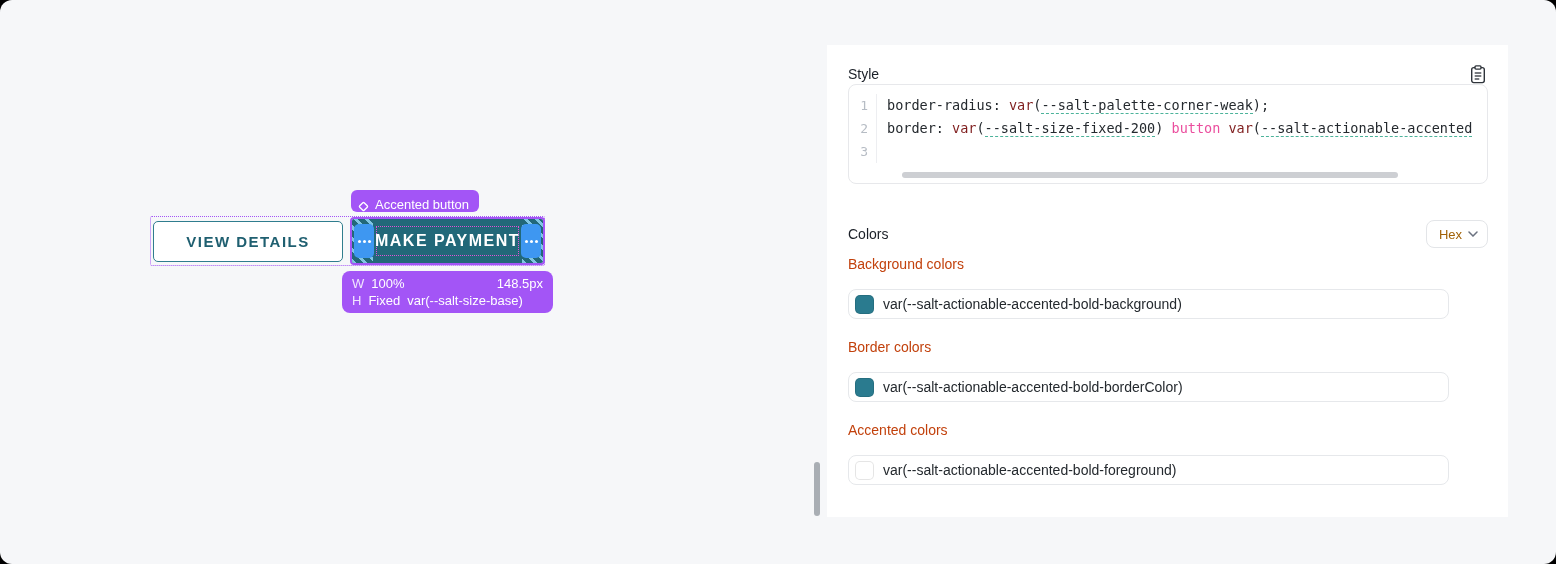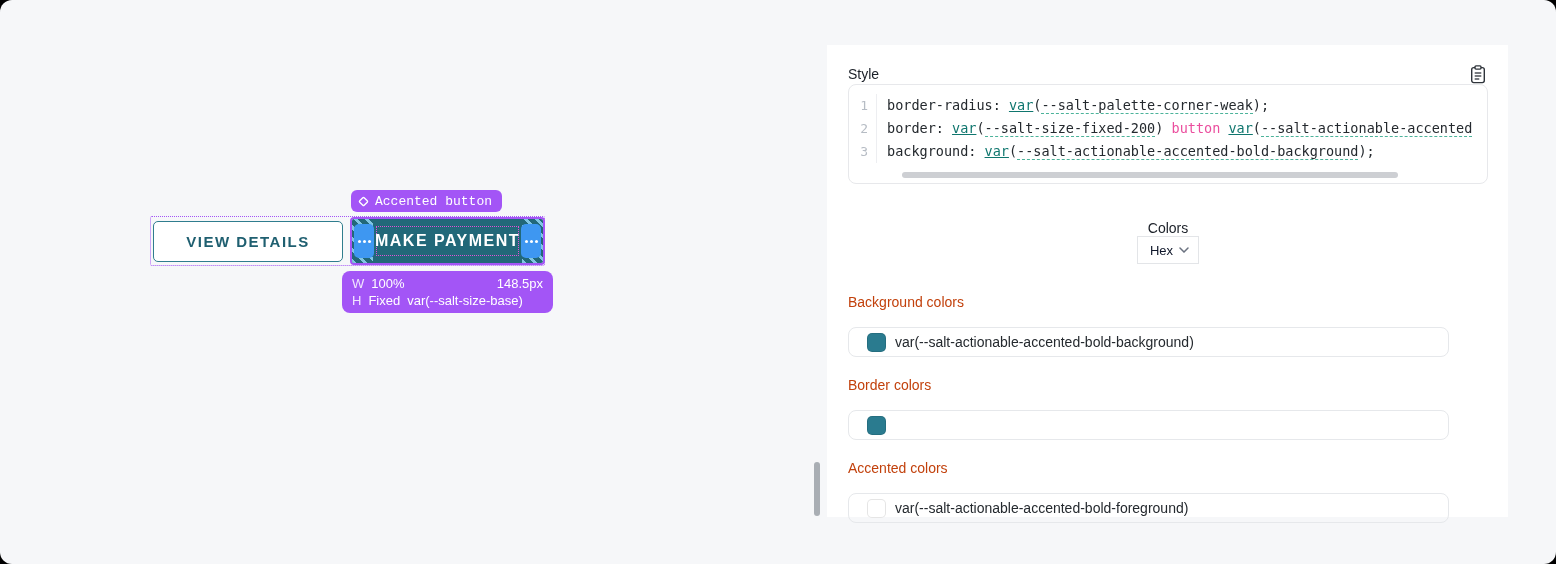--- a/index.html
+++ b/index.html
@@ -29,22 +29,22 @@
   .pad-handle { position:absolute; top:50%; transform:translateY(-50%); width:20px; height:34px;
     background:#3E97F1; border-radius:5px; display:flex; align-items:center; justify-content:center;
     gap:2px; cursor:pointer; }
   .pad-handle.left { left:2px; } .pad-handle.right { right:2px; }
   .pad-handle .dot { width:3px; height:3px; border-radius:50%; background:#FFFFFF; }
   .text-selection { position:absolute; left:24px; right:24px; top:7px; bottom:7px;
     border:1.5px dotted #E052D6; display:flex; align-items:center; justify-content:center; }
   .text-selection .lbl { color:#FFFFFF; font-weight:bold; font-size:16px; letter-spacing:1.5px; white-space:nowrap; }
 
   .component-badge { position:absolute; left:351px; top:190px; height:22px;
-    background:#A355F6; border-radius:6px; display:flex; align-items:center;
-    gap:6px; padding:0 10px 0 7px; cursor:pointer;font-family:Liberation Mono, monospace; }
+    background:#A355F6; border-radius:6px; display:flex; align-items:flex-end;
+    gap:6px; padding:0 10px 0 7px; cursor:pointer; }
   .component-badge .diamond { width:11px; height:11px; flex:0 0 auto; }
   .component-badge .lbl { color:#FFFFFF; font-size:13px; white-space:nowrap; }
 
   .measure-tip { position:absolute; left:342px; top:271px; width:211px; height:42px;
     background:#A355F6; border-radius:8px; padding:4px 10px; color:#FFFFFF; font-size:13px; }
   .measure-row { display:flex; align-items:center; height:17px; white-space:nowrap; }
   .measure-row .key { opacity:0.85; margin-right:7px; }
   .measure-row .spring { flex:1; }
 
   
@@ -57,35 +57,35 @@
     cursor:pointer; background:none; border:none; }
 
   .code-box { position:relative; width:640px; height:100px; border:1px solid #E7E8EB;
     border-radius:8px; overflow:hidden; margin-bottom:36px;
     font-family:"DejaVu Sans Mono", monospace; font-size:13.5px; }
   .code-lines { padding-top:9px; }
   .code-line { display:flex; line-height:23px; white-space:pre; }
   .gutter { flex:0 0 28px; text-align:right; padding-right:8px; color:#B6BCC4;
     border-right:1px solid #EDEEF1; font-size:13px; }
   .code-text { padding-left:10px; color:#24292E; }
-  .tok-fn { color:#0f766e;text-decoration:underline; }
+  .tok-fn { color:#7f1d1d; }
   .tok-kw { color:#EB4E9E; }
   .tok-var { color:#24292E; border-bottom:1.5px dashed #4CB39A; }
   .h-scrollbar { position:absolute; left:53px; bottom:5px; width:496px; height:6px;
     background:#CDCFD3; border-radius:3px; cursor:pointer; }
 
-  .colors-header { display:flex; align-items:center; justify-content:space-between; margin-bottom:30px;flex-direction:column; }
+  .colors-header { display:flex; align-items:center; justify-content:space-between; margin-bottom:8px; }
   .colors-title { font-size:14px; color:#1A1F27; }
   .format-select { height:28px; padding:0 9px 0 12px; background:#FFFFFF;
-    border:1px solid #E3E5E8; border-radius:0; display:flex; align-items:center; gap:6px;
-    font-size:13px; color:#0f172a; cursor:pointer; }
+    border:1px solid #E3E5E8; border-radius:8px; display:flex; align-items:center; gap:6px;
+    font-size:13px; color:#a16207; cursor:pointer; }
 
   .color-section-label { font-size:14px; color:#c2410c; margin-bottom:17px; }
   .color-row { width:601px; height:30px; border:1px solid #E6E8EB; border-radius:8px;
-    display:flex; align-items:center; gap:9px; padding:0 18px; margin-bottom:20px; cursor:pointer; }
+    display:flex; align-items:center; gap:9px; padding:0 6px; margin-bottom:20px; cursor:pointer; }
   .swatch { width:19px; height:19px; border-radius:5px; border:1px solid rgba(0,0,0,0.10); flex:0 0 auto; }
   .color-row .val { font-size:14px; color:#24292E; white-space:nowrap; }
 
   .v-scrollbar { position:absolute; left:814px; top:462px; width:6px; height:54px;
     background:#A9AEB4; border-radius:3px; cursor:pointer; }
 </style>
 </head>
 <body>
 
 <div class="screen">
@@ -160,21 +160,20 @@
         <div class="code-line">
           <span class="gutter">1</span>
           <span class="code-text"><span>border-radius: </span><span class="tok-fn">var</span><span>(</span><span class="tok-var">--salt-palette-corner-weak</span><span>);</span></span>
         </div>
         <div class="code-line">
           <span class="gutter">2</span>
           <span class="code-text"><span>border: </span><span class="tok-fn">var</span><span>(</span><span class="tok-var">--salt-size-fixed-200</span><span>) </span><span class="tok-kw">button</span><span> </span><span class="tok-fn">var</span><span>(</span><span class="tok-var">--salt-actionable-accented</span></span>
         </div>
         <div class="code-line">
           <span class="gutter">3</span>
-          <span class="code-text"><span>background: </span><span class="tok-fn">var</span><span>(</span><span class="tok-var">--salt-actionable-accented-bold-background</span><span>);</span></span>
         </div>
       </div>
       <div class="h-scrollbar"></div>
     </div>
 
     <div class="colors-header">
       <span class="colors-title">Colors</span>
       <div class="format-select">
         <span>Hex</span>
         <svg width="10" height="6" viewBox="0 0 10 6">
@@ -188,20 +187,21 @@
       <div class="color-row">
         <span class="swatch" style="background: rgb(42, 123, 143);"></span>
         <span class="val">var(--salt-actionable-accented-bold-background)</span>
       </div>
     </div>
 
     <div class="color-section">
       <div class="color-section-label">Border colors</div>
       <div class="color-row">
         <span class="swatch" style="background: rgb(42, 123, 143);"></span>
+        <span class="val">var(--salt-actionable-accented-bold-borderColor)</span>
       </div>
     </div>
 
     <div class="color-section">
       <div class="color-section-label">Accented colors</div>
       <div class="color-row">
         <span class="swatch" style="background: rgb(255, 255, 255);"></span>
         <span class="val">var(--salt-actionable-accented-bold-foreground)</span>
       </div>
     </div>

